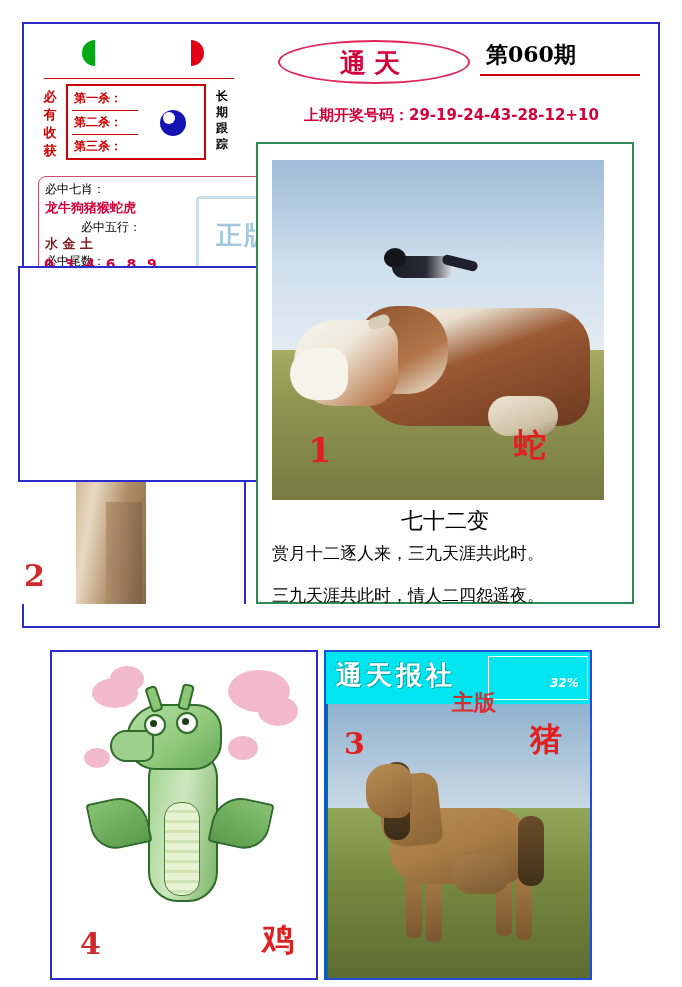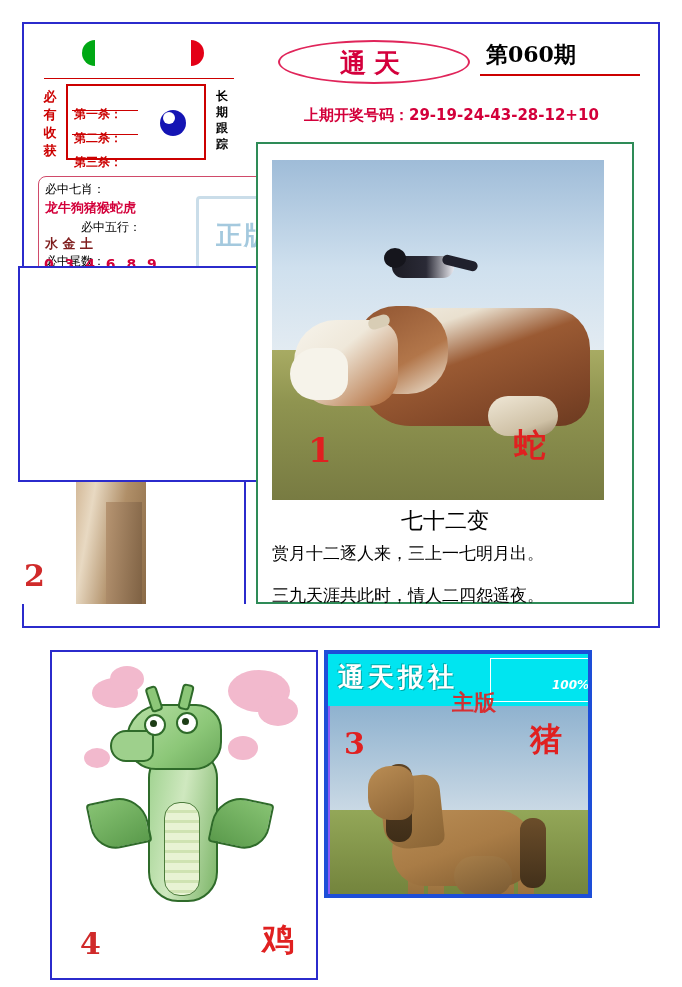--- a/index.html
+++ b/index.html
@@ -88,21 +88,20 @@
     height: 76px;
     border: 2px solid #cc0000;
     box-sizing: border-box;
   }
   .kill-box .krow {
     position: absolute;
     left: 6px;
     font-size: 12px;
     color: #cc0000;
     font-weight: bold;
-    margin-top: 16px;
   }
   .kill-box .kline {
     position: absolute;
     left: 4px;
     width: 66px;
     height: 1px;
     background: #cc0000;
   }
   .yinyang {
     position: absolute;
@@ -447,24 +446,24 @@
     color: #e02020;
     font-weight: bold;
     font-family: "DejaVu Serif", "Liberation Serif", serif;
   }
 
   .bottom-right {
     position: absolute;
     left: 324px;
     top: 650px;
     width: 268px;
-    height: 248px;
-    border: 4px solid #1d4ed8;
-    box-sizing: border-box;
-    background: #8b5cf6;
+    height: 330px;
+    border: 2px solid #1d4ed8;
+    box-sizing: border-box;
+    background: #0369a1;
     overflow: hidden;
   }
   .cyan-band {
     position: absolute;
     left: 0; top: 0;
     width: 100%; height: 52px;
     background: #00e5f0;
   }
   .banner-text {
     position: absolute;
@@ -619,21 +618,21 @@
   <div class="cow-horn"></div>
   <div class="calf"></div>
   <div class="bird-body"></div>
   <div class="bird-head"></div>
   <div class="bird-tail"></div>
 </div>
 <div class="num-1">1</div>
 <div class="zodiac-she">蛇</div>
 
 <div class="poem-title">七十二变</div>
-<div class="poem-l1">赏月十二逐人来，三上一七明月出。</div>
+<div class="poem-l1">赏月十二逐人来，三九天涯共此时。</div>
 <div class="poem-l2">三九天涯共此时，情人二四怨遥夜。</div>
 
 <div class="bottom-left">
   <div class="cloud" style="left:40px; top:26px; width:46px; height:30px;"></div>
   <div class="cloud" style="left:58px; top:14px; width:34px; height:26px;"></div>
   <div class="cloud" style="left:176px; top:18px; width:62px; height:42px;"></div>
   <div class="cloud" style="left:206px; top:44px; width:40px; height:30px;"></div>
   <div class="cloud" style="left:32px; top:96px; width:26px; height:20px;"></div>
   <div class="cloud" style="left:176px; top:84px; width:30px; height:24px;"></div>
 
@@ -650,21 +649,21 @@
   <div class="dragon-wing" style="left:38px; top:146px; transform: rotate(-12deg);"></div>
   <div class="dragon-wing" style="left:160px; top:146px; transform: scaleX(-1) rotate(-12deg);"></div>
 </div>
 <div class="num-4">4</div>
 <div class="zodiac-ji">鸡</div>
 
 <div class="bottom-right">
   <div class="cyan-band"></div>
   <div class="banner-text">通天报社</div>
   <div class="banner-box"></div>
-  <div class="banner-pct">100%</div>
+  <div class="banner-pct">32%</div>
 
   <div class="photo-horse">
     <div class="h-sky"></div>
     <div class="h-grass"></div>
     <div class="horse-leg" style="left:78px; top:168px;"></div>
     <div class="horse-leg" style="left:98px; top:172px;"></div>
     <div class="horse-leg" style="left:168px; top:166px;"></div>
     <div class="horse-leg" style="left:188px; top:170px;"></div>
     <div class="horse-body"></div>
     <div class="foal"></div>

